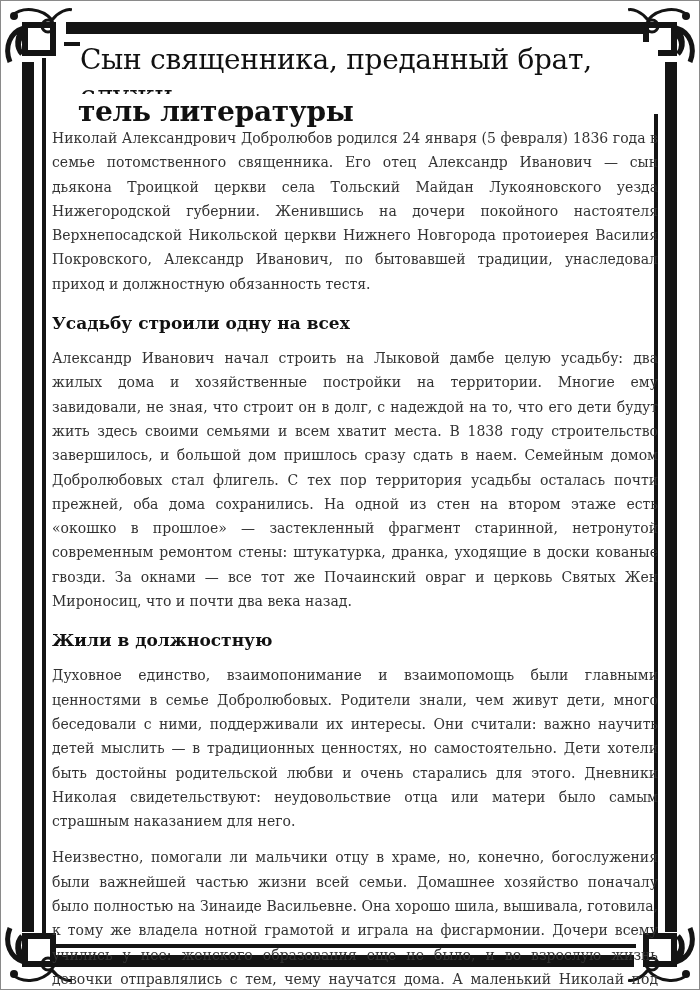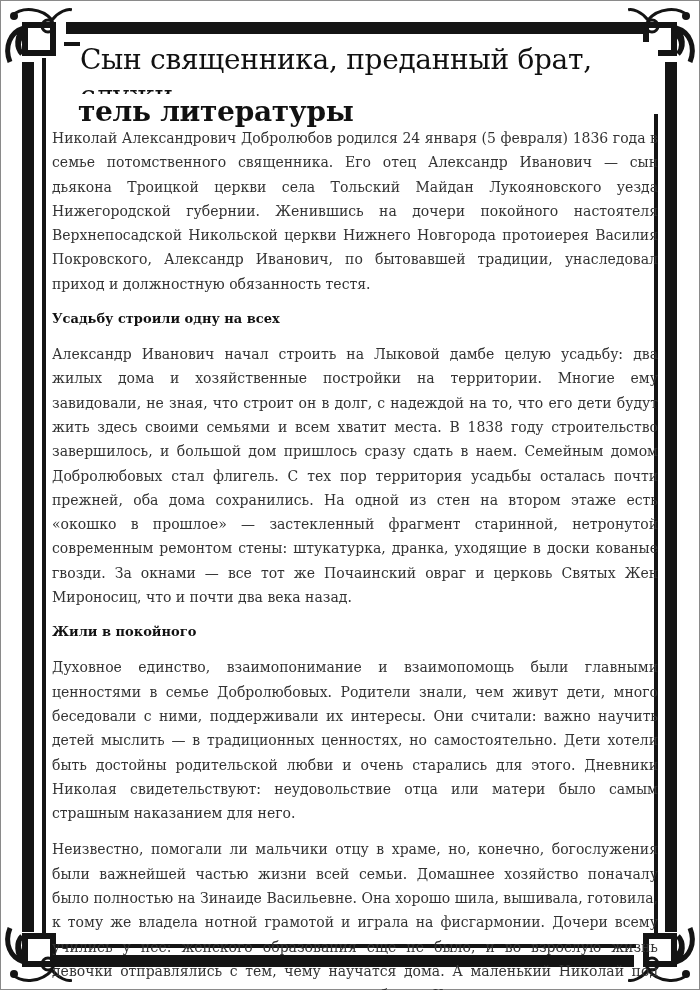--- a/index.html
+++ b/index.html
@@ -38,21 +38,21 @@
       color: #111; letter-spacing: -0.3px;
       background: #fff; display: inline;
     }
     .title-wrap { height: 76px; position: relative; }
     p {
       margin: 0 0 12px 0; font-size: 14px; line-height: 24.3px;
       text-align: justify; color: #333;
       font-family: "DejaVu Serif", "Liberation Serif", serif;
     }
     h2 {
-      margin: 8px 0 12px 0; font-size: 13px; line-height: 22px; font-weight: bold; color: #111;
+      margin: 16px 0 12px 0; font-size: 17px; line-height: 22px; font-weight: bold; color: #111;
       font-family: "DejaVu Serif", "Liberation Serif", serif;
     }
   </style>
 </head>
 <body>
 
 <div class="page-edge"></div>
 
 <div class="bar outer-top"></div>
 <div class="bar outer-bottom"></div>
@@ -105,17 +105,17 @@
     <h1 style="position:absolute; left:0; top:4px;">Сын священника, преданный брат, служи-</h1>
     <h1 style="position:absolute; left:-2px; top:56px;font-weight:bold;">тель литературы</h1>
   </div>
 
   <div style="padding-top:12px;">
     <p>Николай Александрович Добролюбов родился 24 января (5 февраля) 1836 года в семье потомственного священника. Его отец Александр Иванович — сын дьякона Троицкой церкви села Тольский Майдан Лукояновского уезда Нижегородской губернии. Женившись на дочери покойного настоятеля Верхнепосадской Никольской церкви Нижнего Новгорода протоиерея Василия Покровского, Александр Иванович, по бытовавшей традиции, унаследовал приход и должностную обязанность тестя.</p>
 
     <h2>Усадьбу строили одну на всех</h2>
     <p>Александр Иванович начал строить на Лыковой дамбе целую усадьбу: два жилых дома и хозяйственные постройки на территории. Многие ему завидовали, не зная, что строит он в долг, с надеждой на то, что его дети будут жить здесь своими семьями и всем хватит места. В 1838 году строительство завершилось, и большой дом пришлось сразу сдать в наем. Семейным домом Добролюбовых стал флигель. С тех пор территория усадьбы осталась почти прежней, оба дома сохранились. На одной из стен на втором этаже есть «окошко в прошлое» — застекленный фрагмент старинной, нетронутой современным ремонтом стены: штукатурка, дранка, уходящие в доски кованые гвозди. За окнами — все тот же Почаинский овраг и церковь Святых Жен Мироносиц, что и почти два века назад.</p>
 
-    <h2>Жили в покойного</h2>
+    <h2>Жили в должностную</h2>
     <p>Духовное единство, взаимопонимание и взаимопомощь были главными ценностями в семье Добролюбовых. Родители знали, чем живут дети, много беседовали с ними, поддерживали их интересы. Они считали: важно научить детей мыслить — в традиционных ценностях, но самостоятельно. Дети хотели быть достойны родительской любви и очень старались для этого. Дневники Николая свидетельствуют: неудовольствие отца или матери было самым страшным наказанием для него.</p>
     <p>Неизвестно, помогали ли мальчики отцу в храме, но, конечно, богослужения были важнейшей частью жизни всей семьи. Домашнее хозяйство поначалу было полностью на Зинаиде Васильевне. Она хорошо шила, вышивала, готовила, к тому же владела нотной грамотой и играла на фисгармонии. Дочери всему учились у нее: женского образования еще не было, и во взрослую жизнь девочки отправлялись с тем, чему научатся дома. А маленький Николай под руководством матери заучивал наизусть басни Крылова и декламировал их гостям.</p>
   </div>
 </div>
 
 </body></html>

